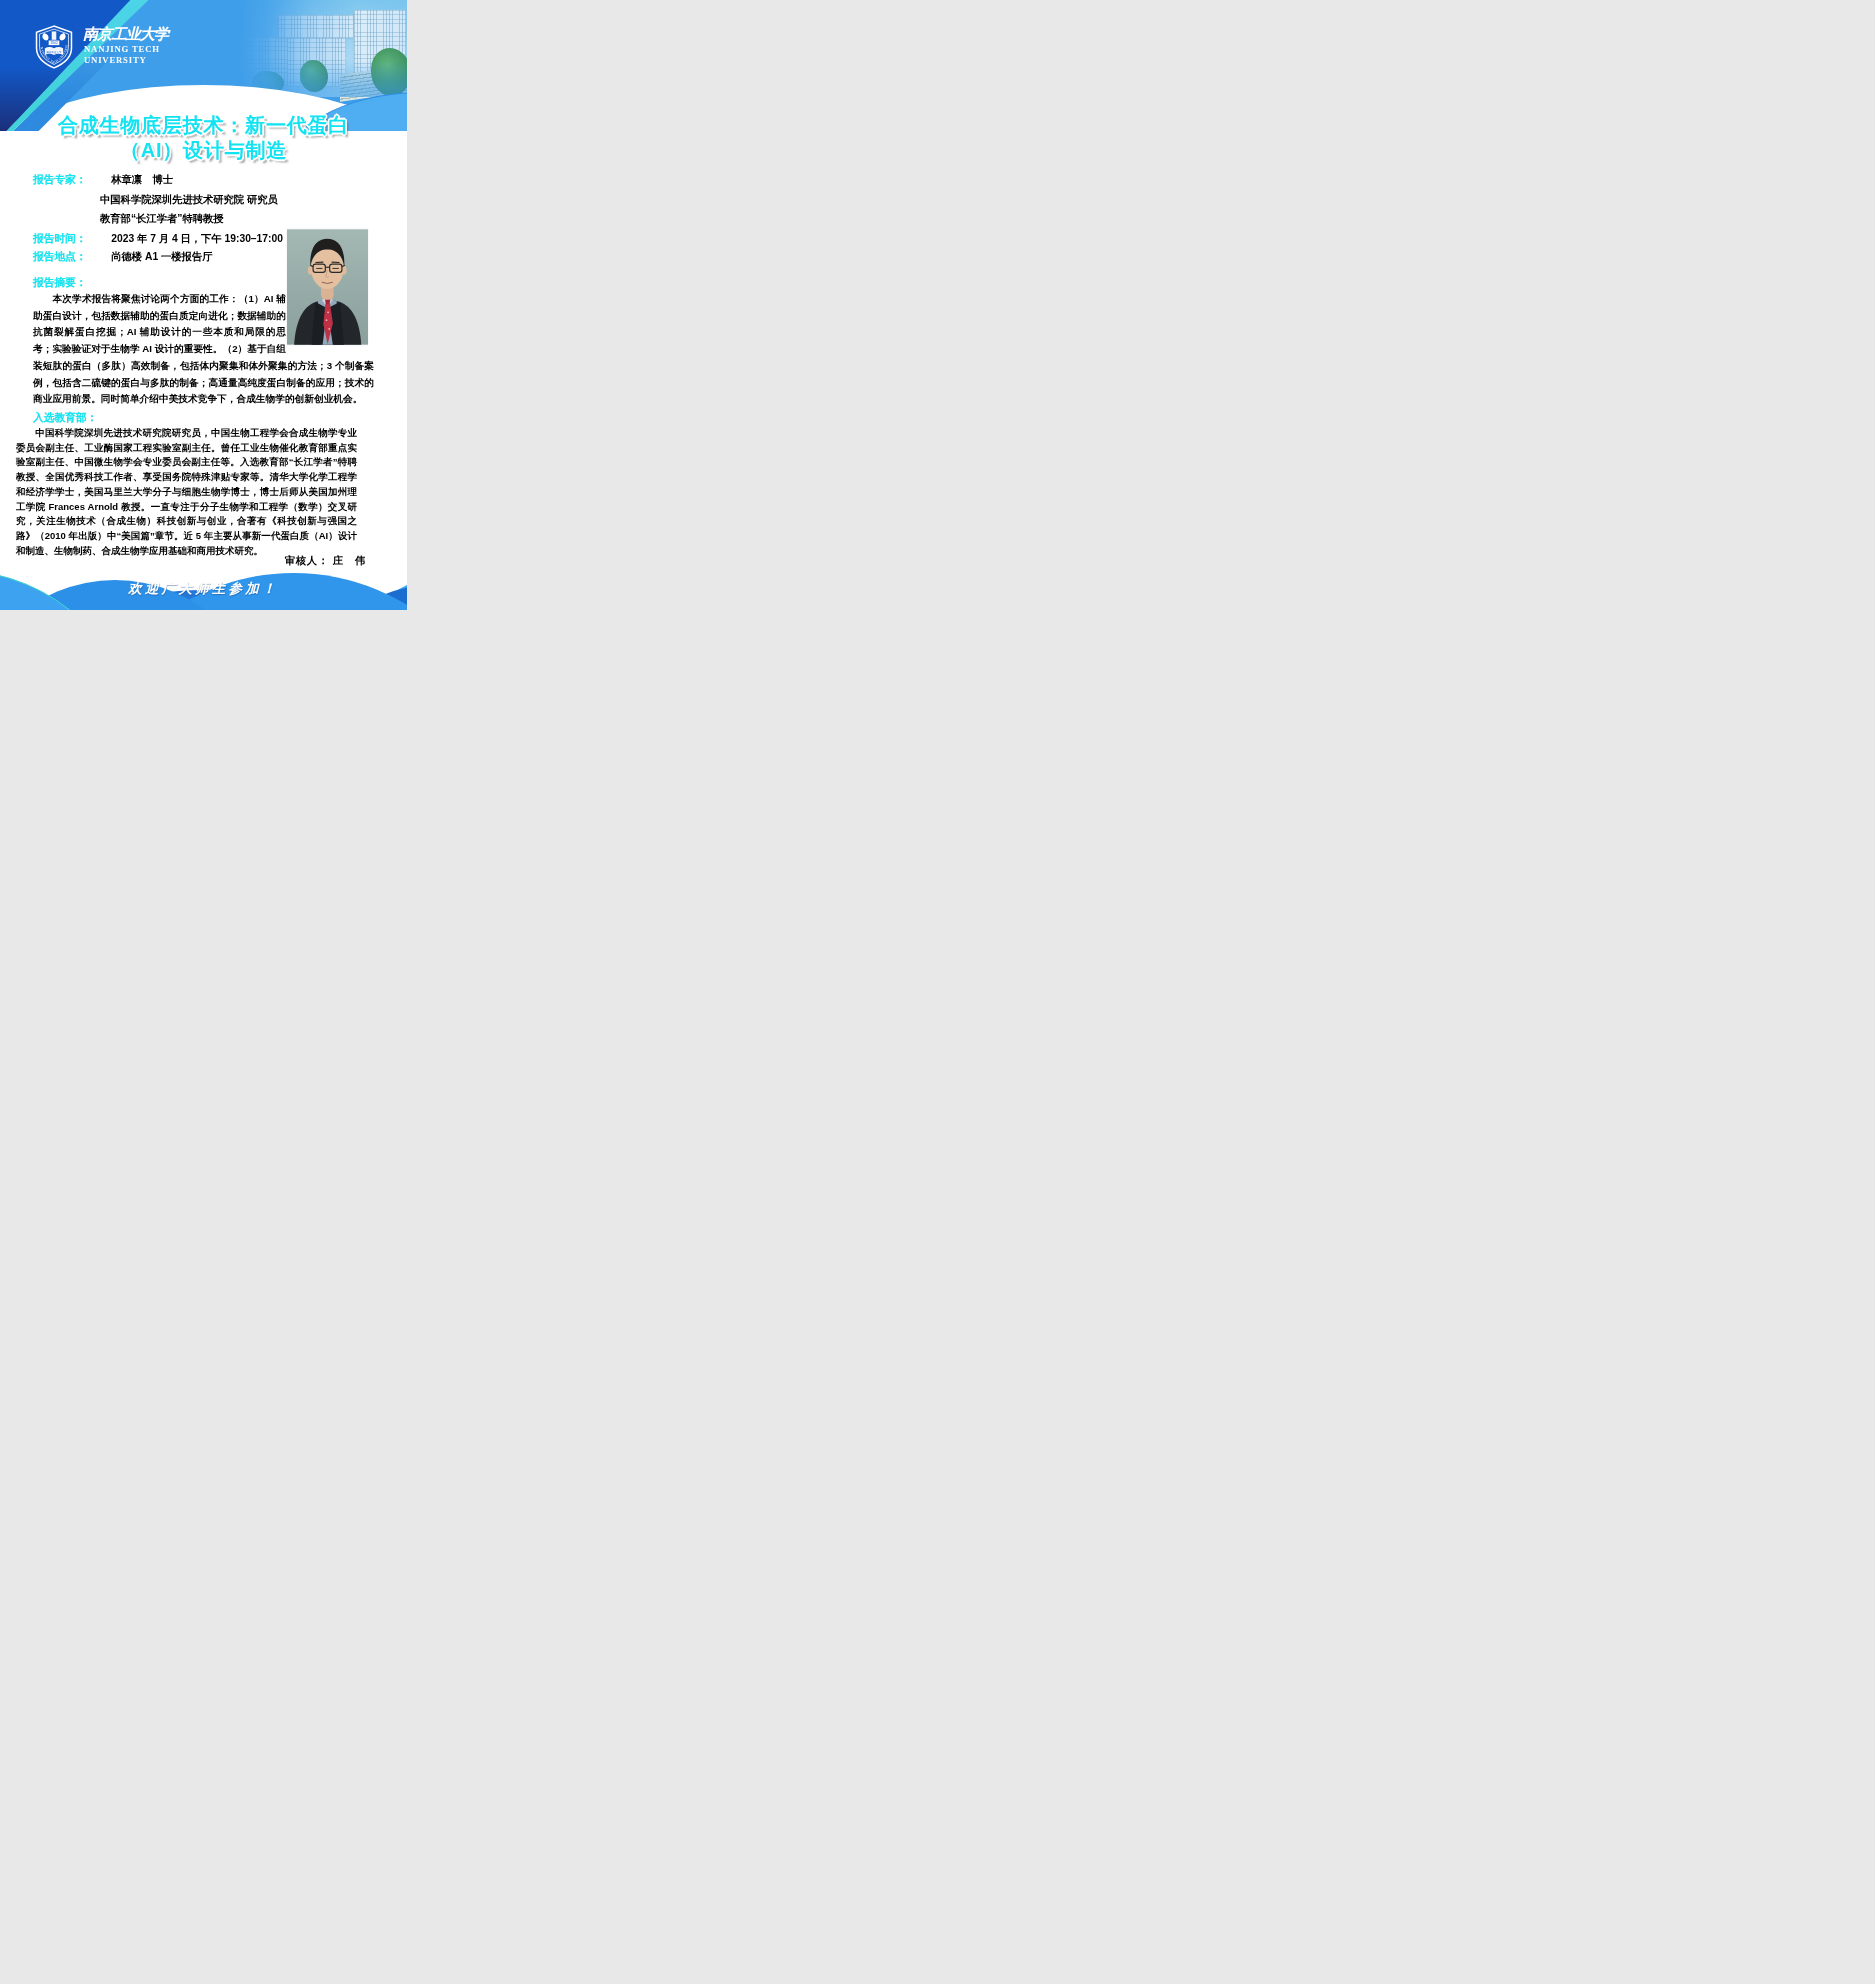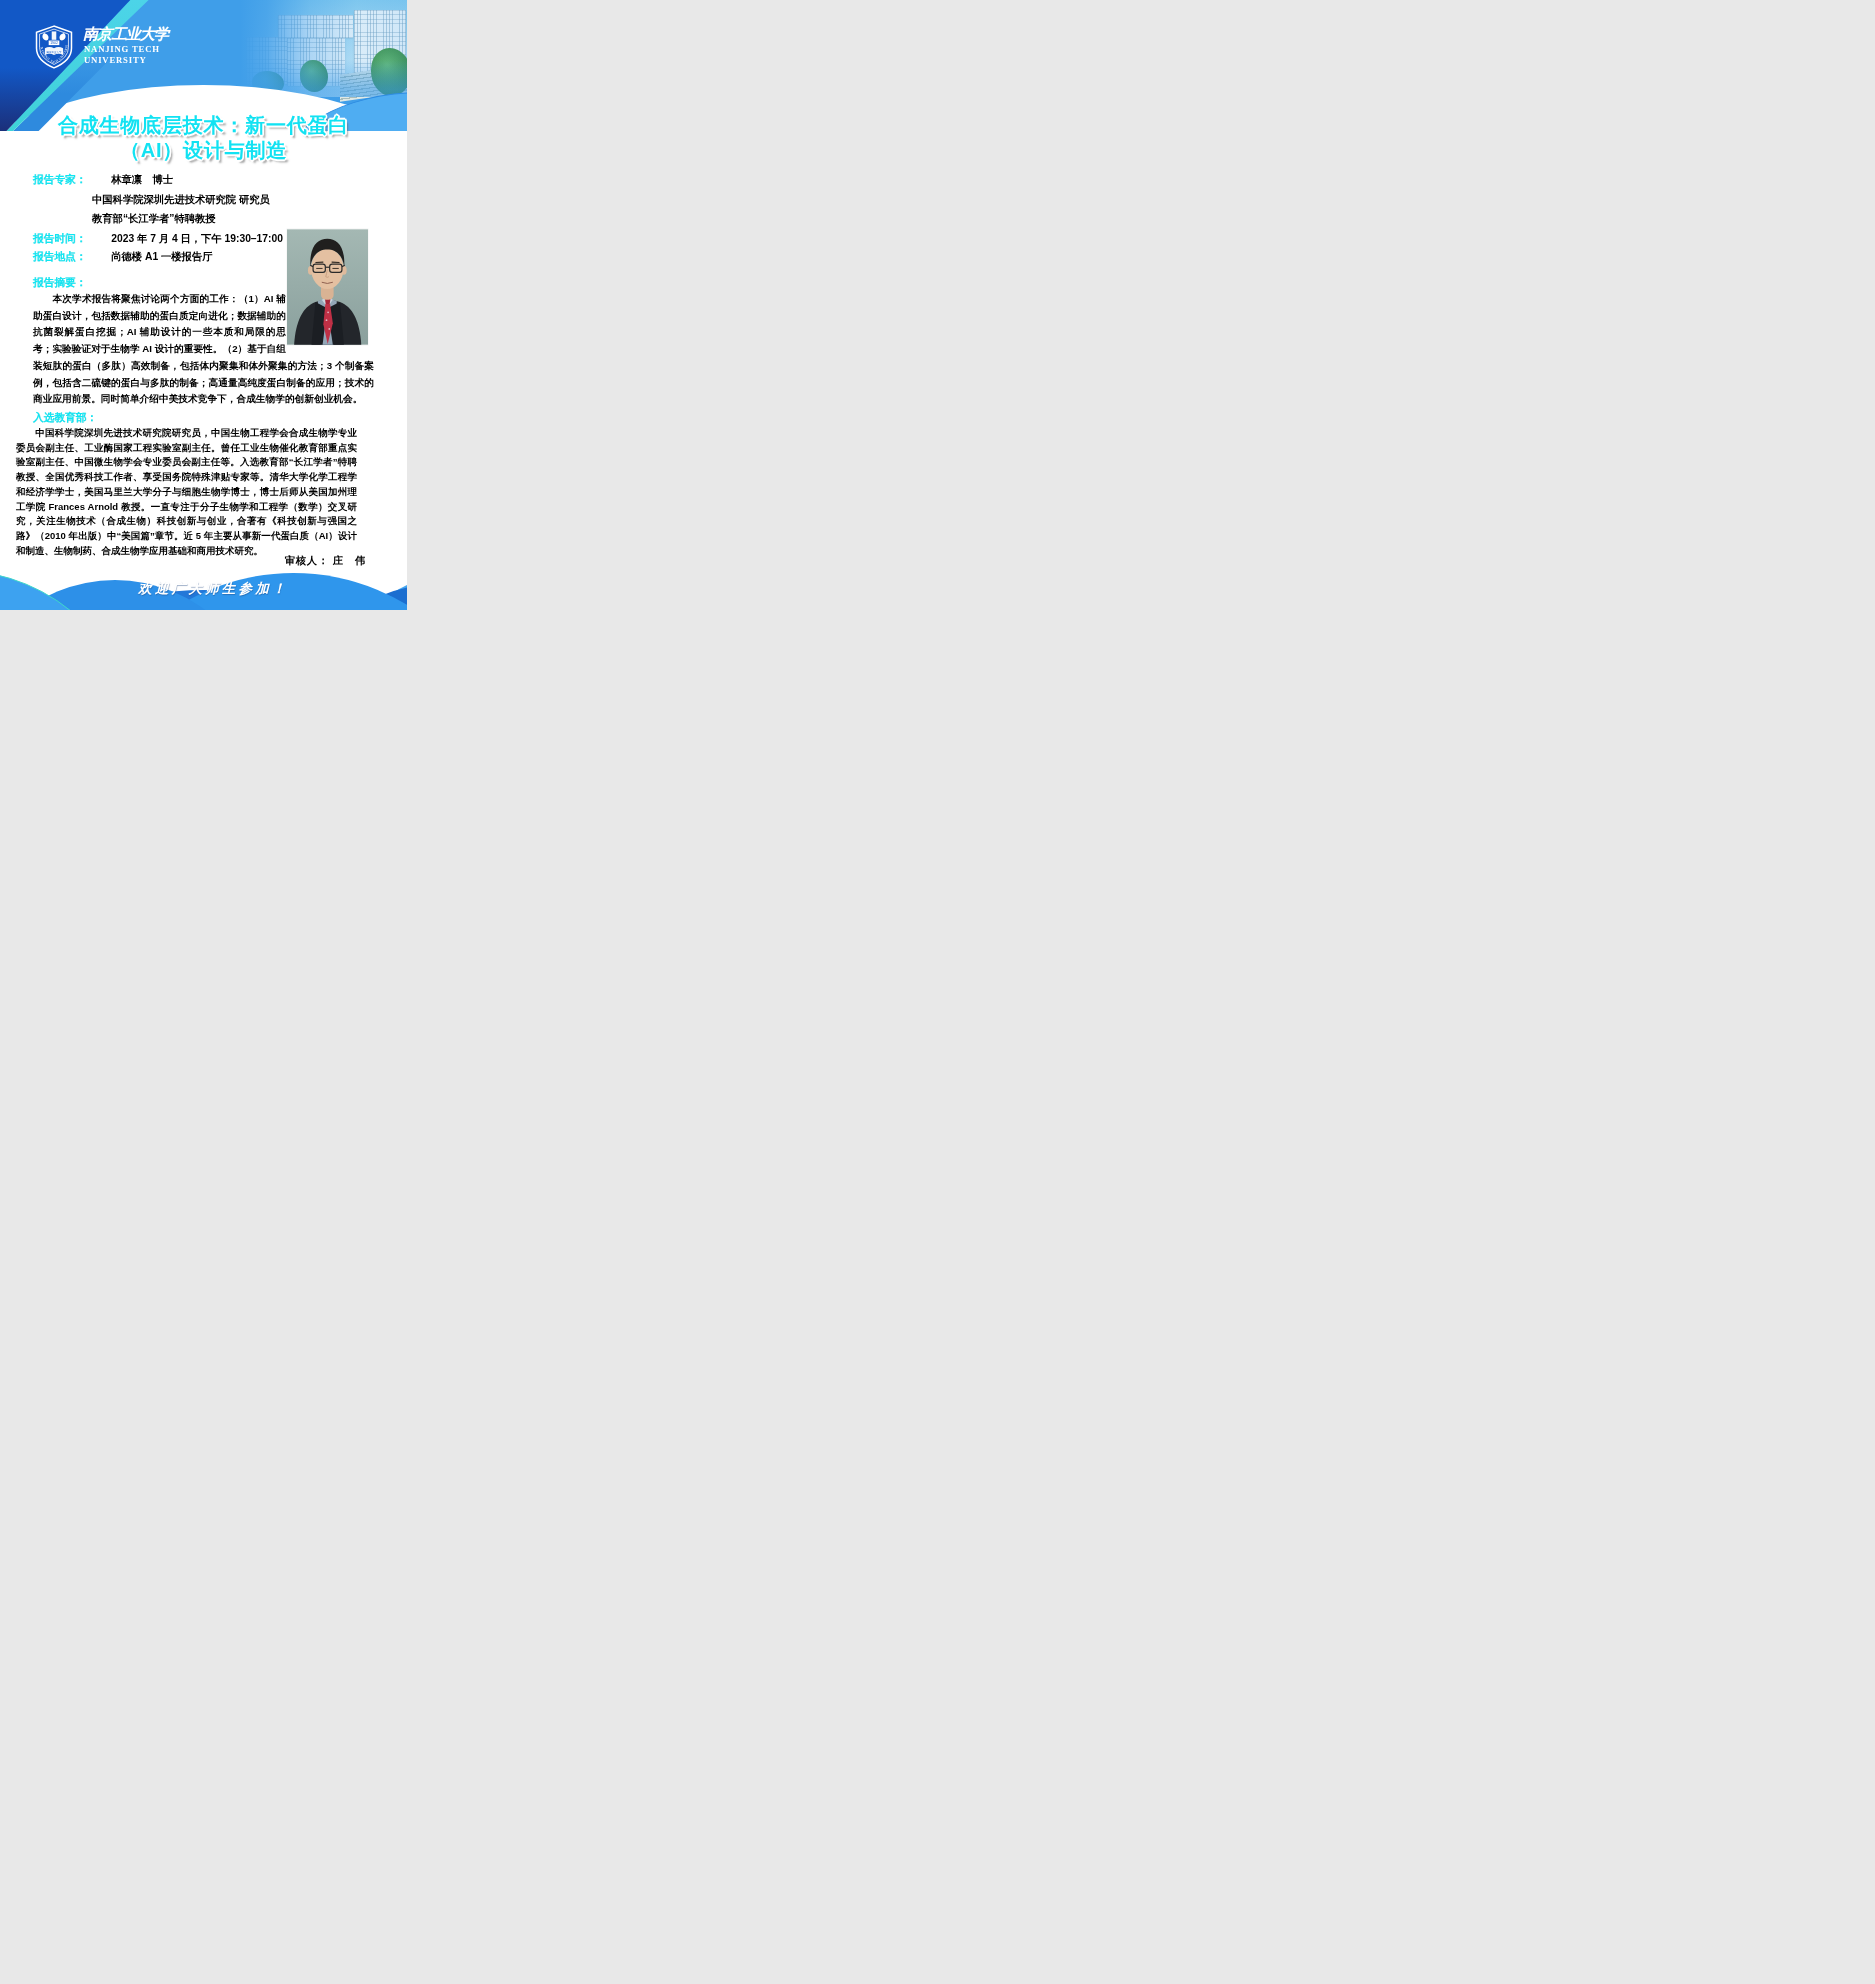--- a/index.html
+++ b/index.html
@@ -49,21 +49,21 @@
   .title{position:absolute;left:0;top:113px;width:407px;text-align:center;z-index:5;}
   .title div{font-size:20px;font-weight:900;letter-spacing:0.8px;color:#12e2f2;line-height:24.6px;
     text-shadow:-1.2px -1.2px 0 #fff,1.2px -1.2px 0 #fff,-1.2px 1.2px 0 #fff,1.2px 1.2px 0 #fff,
                 -1.6px 0 0 #fff,1.6px 0 0 #fff,0 -1.6px 0 #fff,0 1.6px 0 #fff,
                 2.8px 3.2px 2px rgba(95,95,95,.6);}
   
   .cyan-label{color:#0fe6f2;font-weight:bold;font-size:10.7px;
               text-shadow:0.4px 0.4px 0 rgba(0,140,160,.25);}
   .info-row{position:absolute;left:33px;white-space:nowrap;}
   .info-row .val{color:#000;font-size:10.3px;font-weight:600;margin-left:23px;}
-  .val-indent{position:absolute;left:92px;color:#000;font-size:10.3px;font-weight:600;white-space:nowrap;}
+  .val-indent{position:absolute;left:100px;color:#000;font-size:10.3px;font-weight:600;white-space:nowrap;}
   .r-spk{top:173px;} .v-aff1{top:193px;} .v-aff2{top:212px;}
   .r-time{top:232px;} .r-venue{top:250px;}
   .name-strong{font-weight:bold;}
   
   .photo{position:absolute;left:287px;top:229px;width:81px;height:116px;z-index:4;
          box-shadow:0 0 0 0.4px rgba(0,0,0,.08);}
   
   .sec-abs-h{position:absolute;left:33px;top:276px;}
   .abstract{position:absolute;left:33px;top:291px;width:341px;color:#000;
             font-size:9.7px;line-height:16.7px;font-weight:600;text-align:justify;z-index:3;}
@@ -78,21 +78,21 @@
   .footer{position:absolute;left:0;top:562px;width:407px;height:48px;overflow:hidden;}
   .fc{position:absolute;border-radius:50%;}
   .fc-base{left:-79px;top:28px;width:565px;height:565px;background:#2377d8;}
   .fc-sliver{left:349px;top:13.5px;width:198px;height:198px;background:#45a7f1;}
   .fc-darkr{left:278px;top:22px;width:326px;height:326px;background:#1b6ed0;}
   .fc-domer{left:75px;top:10.7px;width:437px;height:437px;background:#2f96ec;}
   .fc-domel{left:-36px;top:18px;width:302px;height:302px;background:#2d90e8;}
   .fc-arcl{left:-222px;top:7.5px;width:357px;height:357px;background:#3da2f0;border:1.2px solid #3fd9c8;}
   .welcome{position:absolute;left:0;top:18px;width:407px;text-align:center;color:#ffffff;
            font-size:13.5px;font-weight:bold;font-style:italic;letter-spacing:3.2px;z-index:6;
-           text-shadow:0.4px 0.8px 0.8px rgba(20,60,120,.4);padding-left:10px;}
+           text-shadow:0.4px 0.8px 0.8px rgba(20,60,120,.4);}
 </style>
 </head>
 <body>
 
 <div class="poster">
 
   <div class="header">
     <div class="campus">
       <div class="bld bld3"></div>
       <div class="bld bld1top"></div>

